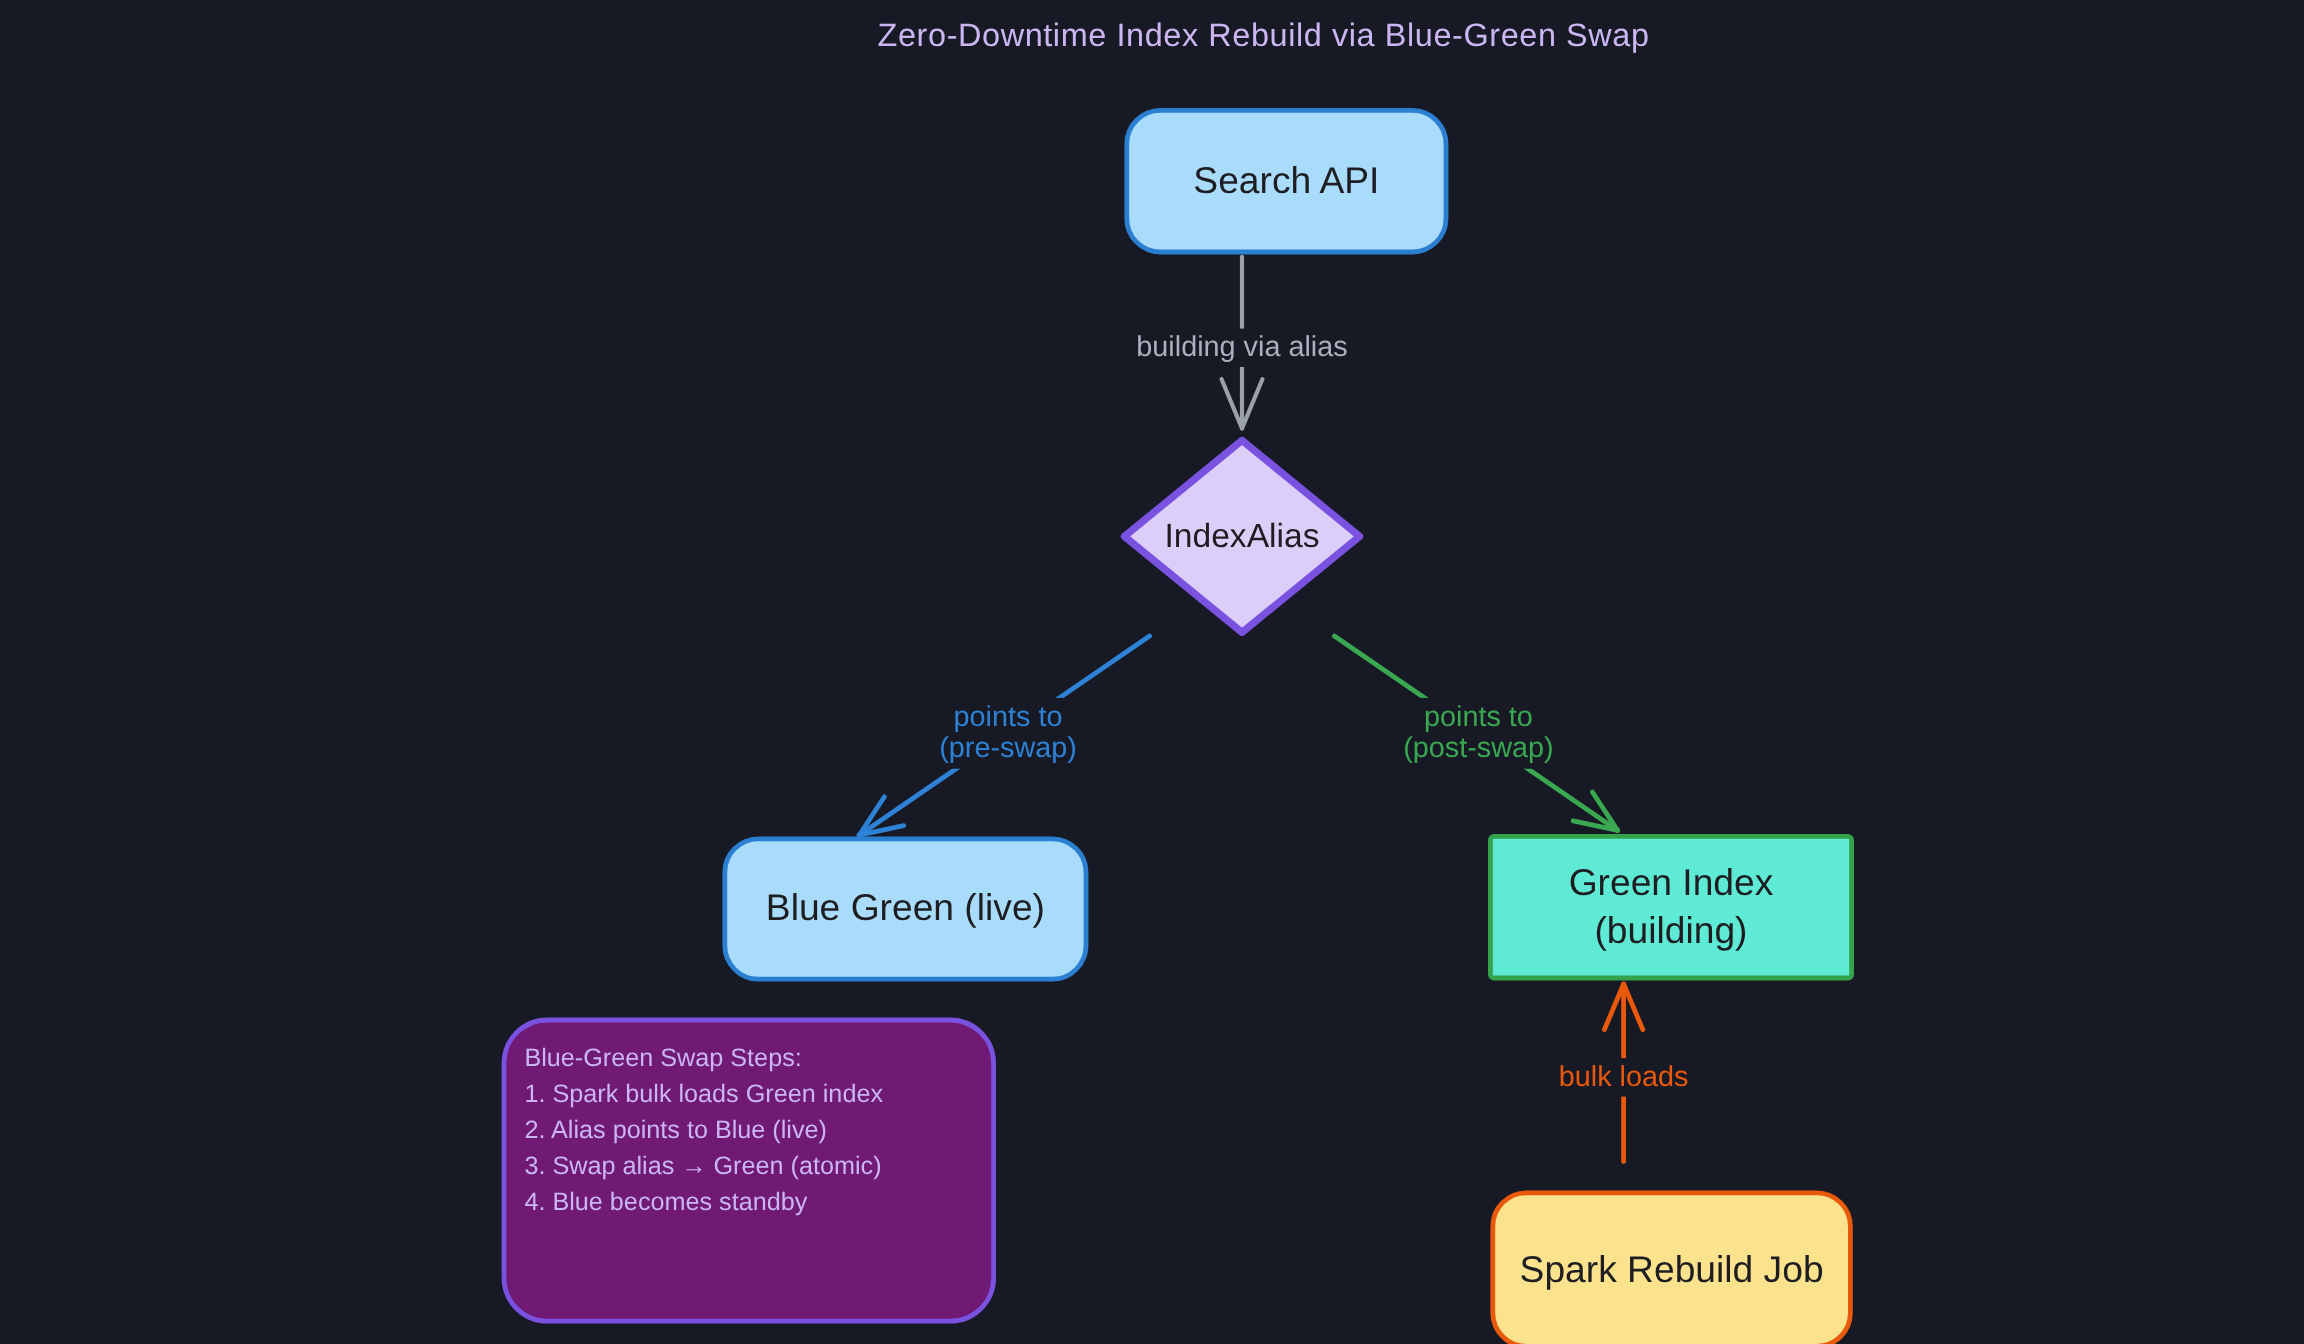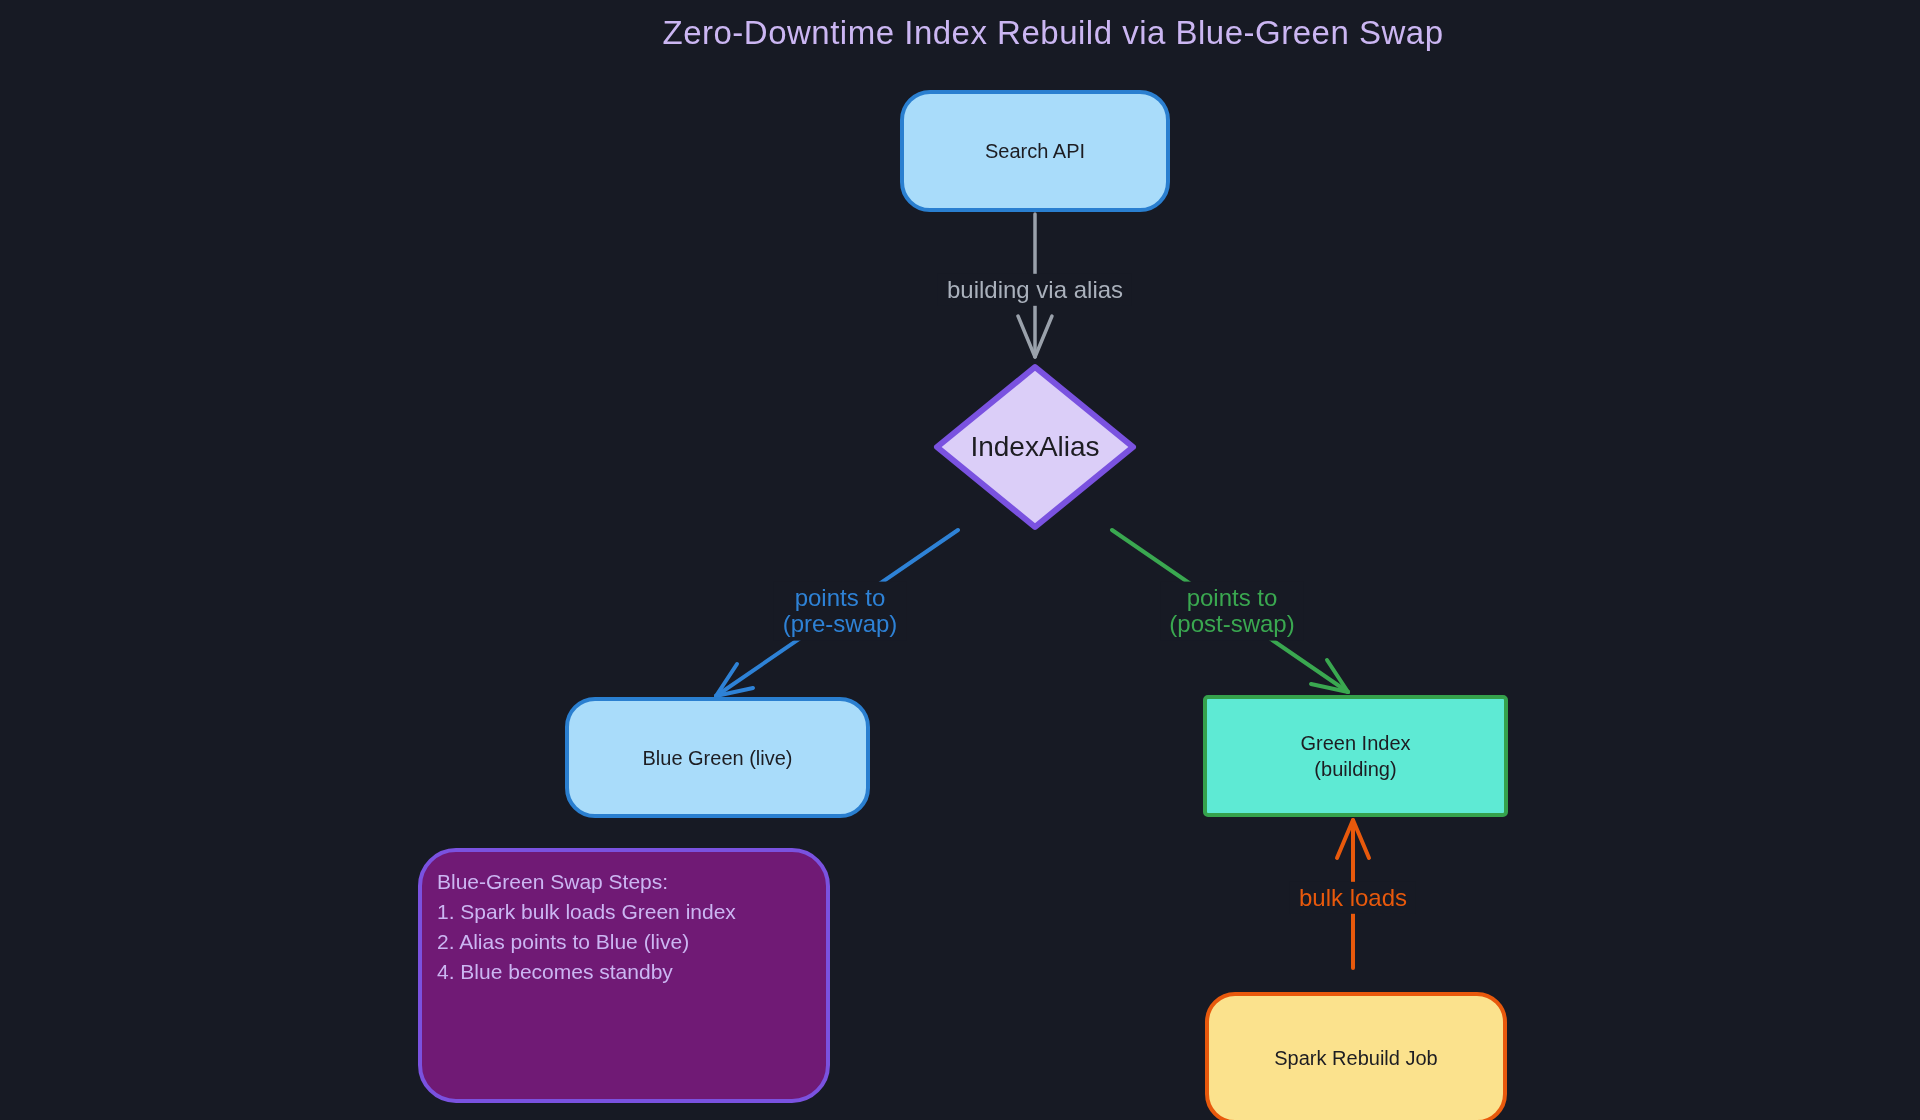--- a/index.html
+++ b/index.html
@@ -2,29 +2,30 @@
 <html><head>
 <meta charset="utf-8">
 <style>
   html,body { margin:0; padding:0; background:#171a24; }
   .canvas {
     position:relative; width:1920px; height:1120px; background:#171a24;
     font-family:"Liberation Sans", sans-serif; overflow:hidden;
   }
   .title {
     position:absolute; left:613px; top:14px; width:880px;
-    text-align:center; color:#cbb6f2; font-size:33px; letter-spacing:0.5px;
+    text-align:center; color:#cbb6f2; font-size:27px; letter-spacing:0.5px;
     white-space:nowrap;
   }
   svg.edges { position:absolute; left:0; top:0; }
   .node {
     position:absolute; display:flex; flex-direction:column;
     align-items:center; justify-content:center; text-align:right;
-    color:#1d1d22; font-size:20px; line-height:1.3; box-sizing:border-box;
+    color:#1d1d22; font-size:31px; line-height:1.3; box-sizing:border-box;
     white-space:nowrap;
+    margin-left:37px;
   }
   .node-search  { left:900px;  top:90px;  width:270px; height:122px;
     background:#a9dcfa; border:4px solid #2a7fd0; border-radius:30px; }
   .node-blue    { left:565px;  top:697px; width:305px; height:121px;
     background:#a9dcfa; border:4px solid #2a7fd0; border-radius:30px; }
   .node-green   { left:1203px; top:695px; width:305px; height:122px;
     background:#5eead4; border:4px solid #35a24c; border-radius:5px; }
   .node-spark   { left:1205px; top:992px; width:302px; height:132px;
     background:#fbe28d; border:4px solid #e8590c; border-radius:30px; }
   .diamond-wrap { position:absolute; left:928px; top:358px; width:214px; height:178px; }
@@ -117,16 +118,17 @@
     <div>points to</div>
     <div>(post-swap)</div>
   </div>
 
   <div class="edge-label lbl-bulk">bulk loads</div>
 
   <div class="note">
     <div class="note-line">Blue-Green Swap Steps:</div>
     <div class="note-line">1. Spark bulk loads Green index</div>
     <div class="note-line">2. Alias points to Blue (live)</div>
+    <div class="note-line">3. Swap alias → Green (atomic)</div>
     <div class="note-line">4. Blue becomes standby</div>
   </div>
 
 </div>
 
 </body></html>

